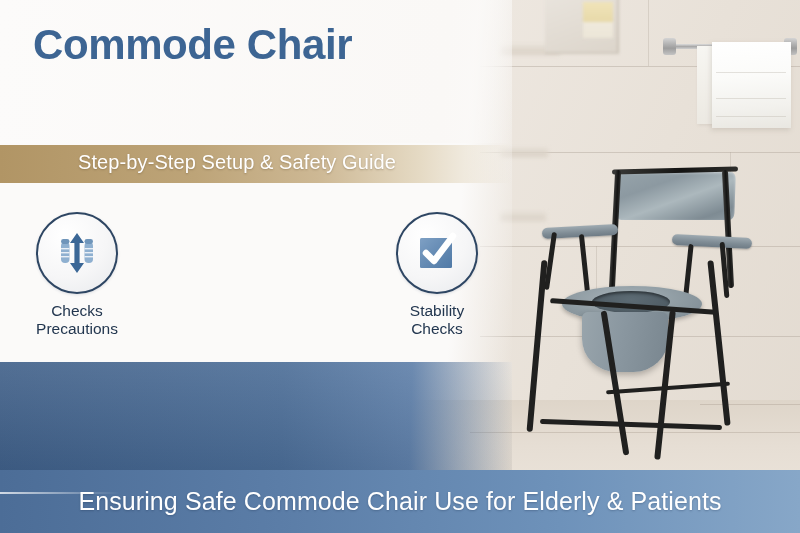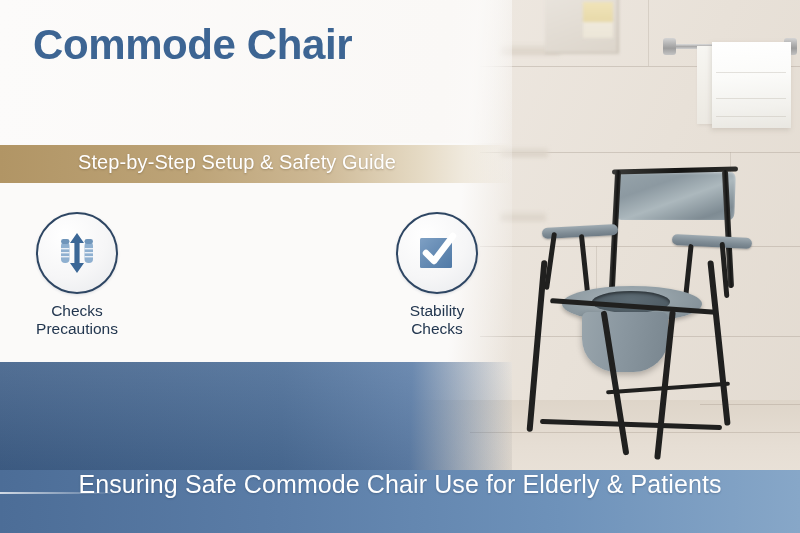--- a/index.html
+++ b/index.html
@@ -174,21 +174,21 @@
   }
   .blue-band:after{
     content:"";position:absolute;inset:0;
     background:linear-gradient(180deg,rgba(255,255,255,.10),rgba(0,0,0,.06));
   }
 
   
   .bottom{
     position:absolute;left:0;top:470px;width:800px;height:63px;
     background:linear-gradient(90deg,#4c6d97 0%,#5b7da7 35%,#6e92ba 70%,#87a7c8 100%);
-    display:flex;align-items:flex-start;justify-content:center;
+    display:flex;align-items:center;justify-content:center;
   }
   .bottom:before{
     content:"";position:absolute;left:0;top:22px;width:120px;height:2px;
     background:linear-gradient(90deg,rgba(255,255,255,.75),rgba(255,255,255,0));
   }
   .bottom-text{
     font-size:25px;color:#ffffff;letter-spacing:.1px;
     text-shadow:0 1px 2px rgba(25,45,75,.3);
   }
 </style>

